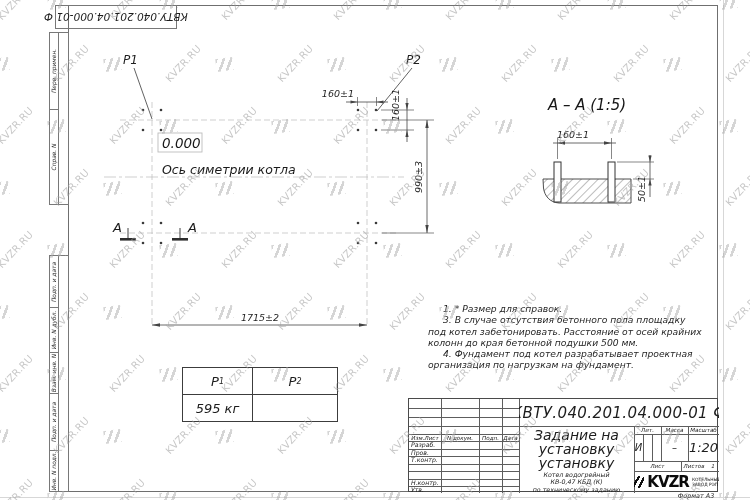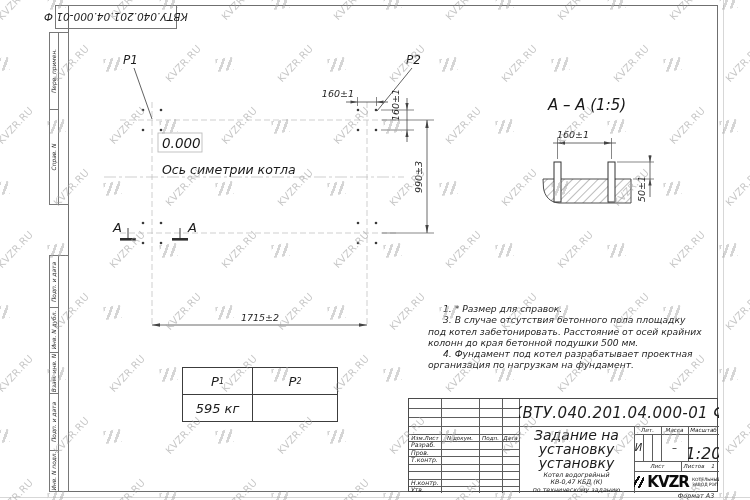--- a/index.html
+++ b/index.html
@@ -260,21 +260,21 @@
     <div class="cell prod" style="left:110px;top:72px;width:115px;height:22px;">
       <span>Котел водогрейный</span>
       <span>КВ-0,47 КБД (К)</span>
       <span>по техническому заданию</span>
     </div>
     <div class="cell lbl" style="left:225px;top:27px;width:27px;height:8px;">Лит.</div>
     <div class="cell lbl" style="left:252px;top:27px;width:27px;height:8px;">Масса</div>
     <div class="cell lbl" style="left:279px;top:27px;width:31px;height:8px;">Масштаб</div>
     <div class="cell" style="left:225px;top:35px;width:9px;height:27px;font-size:10px;font-style:italic;">И</div>
     <div class="cell" style="left:252px;top:35px;width:27px;height:27px;font-size:10px;font-style:italic;">–</div>
-    <div class="cell" style="left:279px;top:41px;width:31px;height:27px;font-size:16px;font-style:italic;">1:20</div>
+    <div class="cell" style="left:279px;top:35px;width:31px;height:27px;font-size:13px;font-style:italic;">1:20</div>
     <div class="cell lbl" style="left:225px;top:62px;width:47px;height:10px;">Лист</div>
     <div class="cell lbl" style="left:272px;top:62px;width:26px;height:10px;">Листов</div>
     <div class="cell lbl" style="left:298px;top:62px;width:12px;height:10px;">1</div>
     <div class="cell" style="left:225px;top:72px;width:85px;height:22px;">
       <div class="logo-wrap">
         <div class="logo-icon"></div>
         <div class="logo-txt">KVZR</div>
         <div class="logo-cap">
           <div>КОТЕЛЬНЫЙ</div>
           <div>ЗАВОД РЭП</div>

